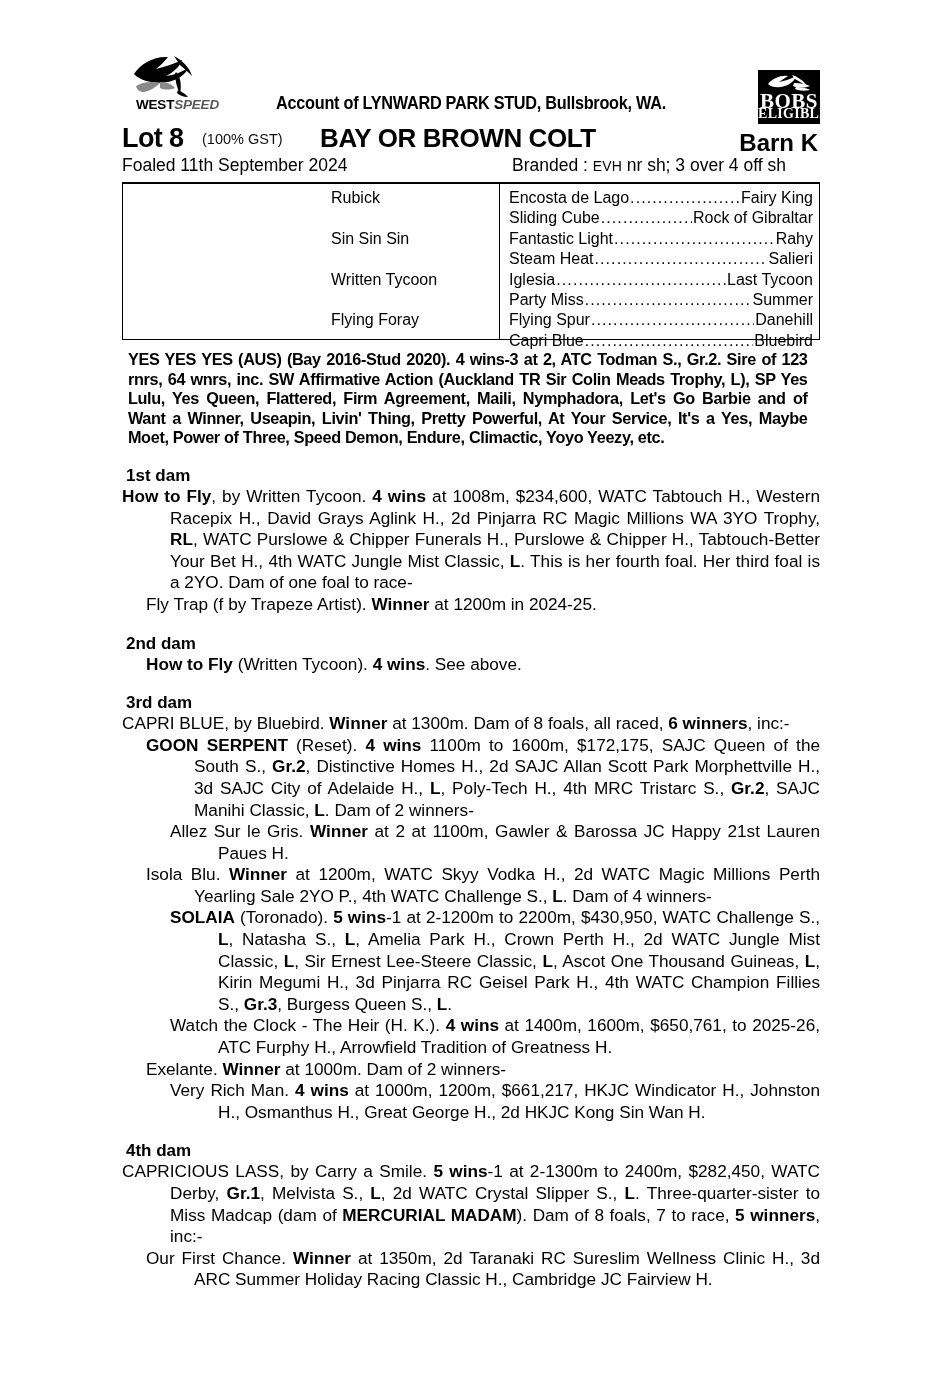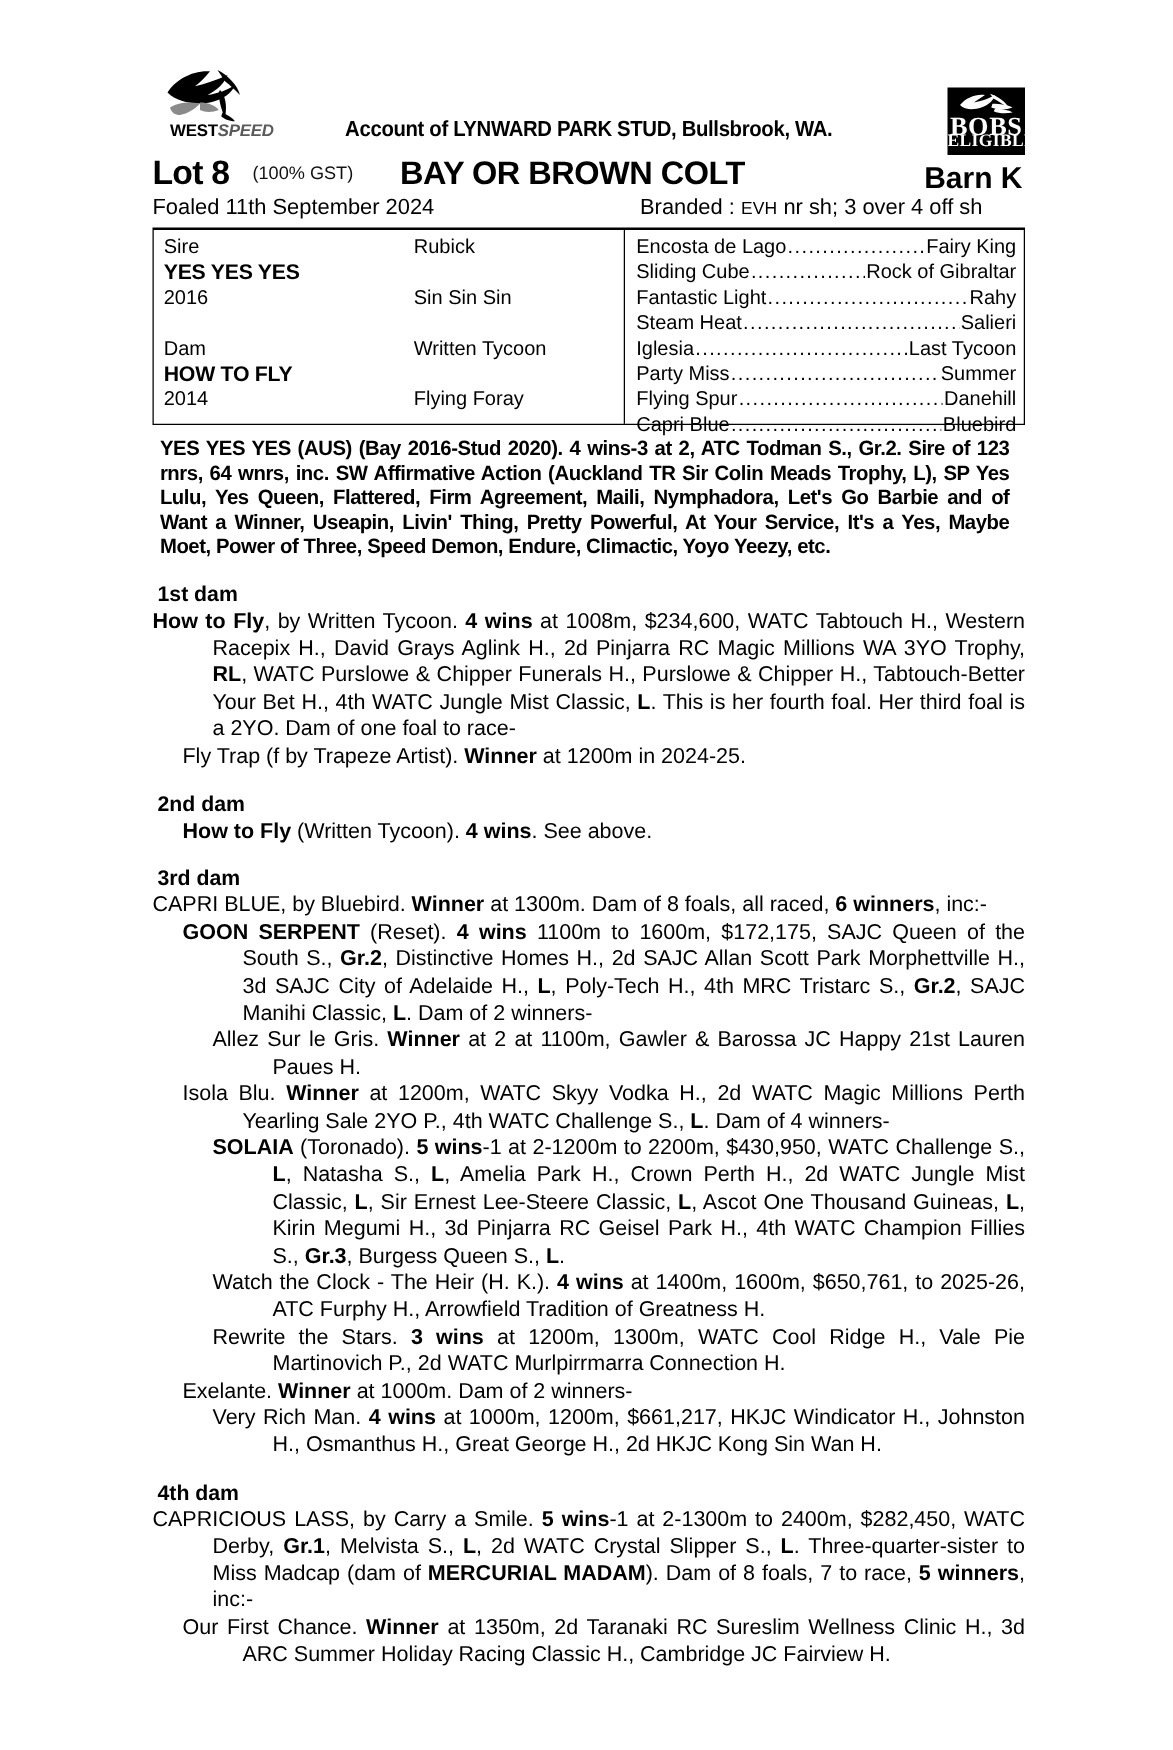--- a/index.html
+++ b/index.html
@@ -283,30 +283,20 @@
     </div>
 
     <div class="foaled">
       <span class="left">Foaled 11th September 2024</span>
       <span class="right"><span>Branded : </span><span class="smallcaps">EVH</span><span> nr sh; 3 over 4 off sh</span></span>
     </div>
 
     <div class="ped-wrap">
       <div class="ped-div"></div>
 
-      <div class="ped-col1">
-        <div class="prow">Sire</div>
-        <div class="prow bold">YES YES YES</div>
-        <div class="prow">2016</div>
-        <div class="prow blank"></div>
-        <div class="prow">Dam</div>
-        <div class="prow bold">HOW TO FLY</div>
-        <div class="prow">2014</div>
-        <div class="prow blank"></div>
-      </div>
 
       <div class="ped-col2">
         <div class="prow">Rubick</div>
         <div class="prow blank"></div>
         <div class="prow">Sin Sin Sin</div>
         <div class="prow blank"></div>
         <div class="prow">Written Tycoon</div>
         <div class="prow blank"></div>
         <div class="prow">Flying Foray</div>
         <div class="prow blank"></div>
@@ -364,21 +354,20 @@
         <div class="para lv1">Fly Trap (f by Trapeze Artist). <b>Winner</b> at 1200m in 2024-25.</div>
         <div class="damhead">2nd dam</div>
         <div class="para lv1"><b>How to Fly</b> (Written Tycoon). <b>4 wins</b>. See above.</div>
         <div class="damhead">3rd dam</div>
         <div class="para lv0">CAPRI BLUE, by Bluebird. <b>Winner</b> at 1300m. Dam of 8 foals, all raced, <b>6 winners</b>, inc:-</div>
         <div class="para lv1"><b>GOON SERPENT</b> (Reset). <b>4 wins</b> 1100m to 1600m, $172,175, SAJC Queen of the South S., <b>Gr.2</b>, Distinctive Homes H., 2d SAJC Allan Scott Park Morphettville H., 3d SAJC City of Adelaide H., <b>L</b>, Poly-Tech H., 4th MRC Tristarc S., <b>Gr.2</b>, SAJC Manihi Classic, <b>L</b>. Dam of 2 winners-</div>
         <div class="para lv2">Allez Sur le Gris. <b>Winner</b> at 2 at 1100m, Gawler &amp; Barossa JC Happy 21st Lauren Paues H.</div>
         <div class="para lv1">Isola Blu. <b>Winner</b> at 1200m, WATC Skyy Vodka H., 2d WATC Magic Millions Perth Yearling Sale 2YO P., 4th WATC Challenge S., <b>L</b>. Dam of 4 winners-</div>
         <div class="para lv2"><b>SOLAIA</b> (Toronado). <b>5 wins</b>-1 at 2-1200m to 2200m, $430,950, WATC Challenge S., <b>L</b>, Natasha S., <b>L</b>, Amelia Park H., Crown Perth H., 2d WATC Jungle Mist Classic, <b>L</b>, Sir Ernest Lee-Steere Classic, <b>L</b>, Ascot One Thousand Guineas, <b>L</b>, Kirin Megumi H., 3d Pinjarra RC Geisel Park H., 4th WATC Champion Fillies S., <b>Gr.3</b>, Burgess Queen S., <b>L</b>.</div>
         <div class="para lv2">Watch the Clock - The Heir (H. K.). <b>4 wins</b> at 1400m, 1600m, $650,761, to 2025-26, ATC Furphy H., Arrowfield Tradition of Greatness H.</div>
-        <div class="para lv2">Rewrite the Stars. <b>3 wins</b> at 1200m, 1300m, WATC Cool Ridge H., Vale Pie Martinovich P., 2d WATC Murlpirrmarra Connection H.</div>
         <div class="para lv1">Exelante. <b>Winner</b> at 1000m. Dam of 2 winners-</div>
         <div class="para lv2">Very Rich Man. <b>4 wins</b> at 1000m, 1200m, $661,217, HKJC Windicator H., Johnston H., Osmanthus H., Great George H., 2d HKJC Kong Sin Wan H.</div>
         <div class="damhead">4th dam</div>
         <div class="para lv0">CAPRICIOUS LASS, by Carry a Smile. <b>5 wins</b>-1 at 2-1300m to 2400m, $282,450, WATC Derby, <b>Gr.1</b>, Melvista S., <b>L</b>, 2d WATC Crystal Slipper S., <b>L</b>. Three-quarter-sister to Miss Madcap (dam of <b>MERCURIAL MADAM</b>). Dam of 8 foals, 7 to race, <b>5 winners</b>, inc:-</div>
         <div class="para lv1">Our First Chance. <b>Winner</b> at 1350m, 2d Taranaki RC Sureslim Wellness Clinic H., 3d ARC Summer Holiday Racing Classic H., Cambridge JC Fairview H.</div>
       </div>
 
   </div>
 </div>
 

